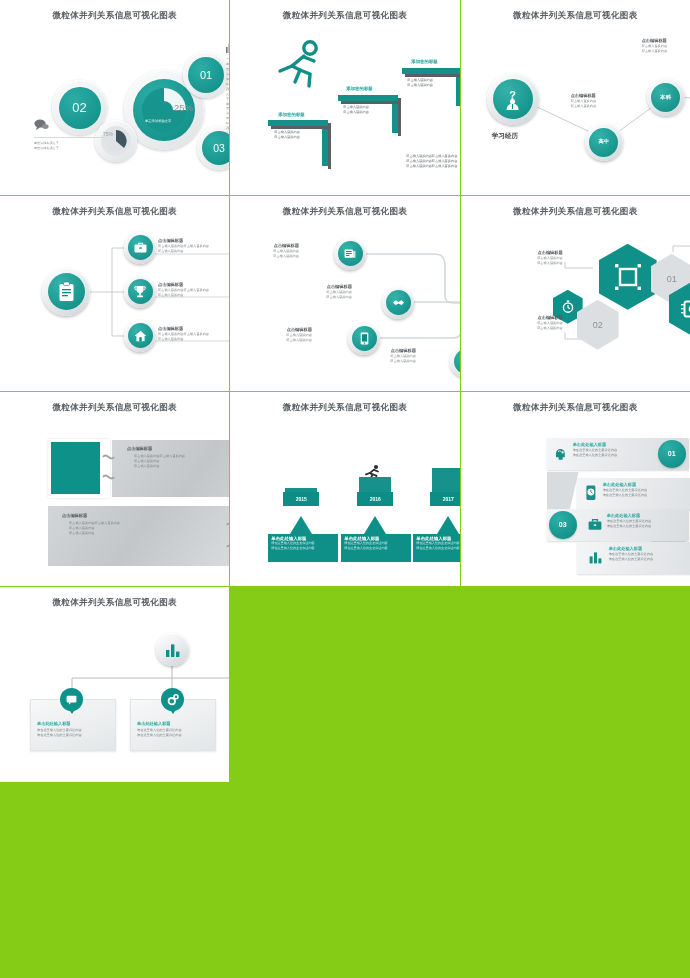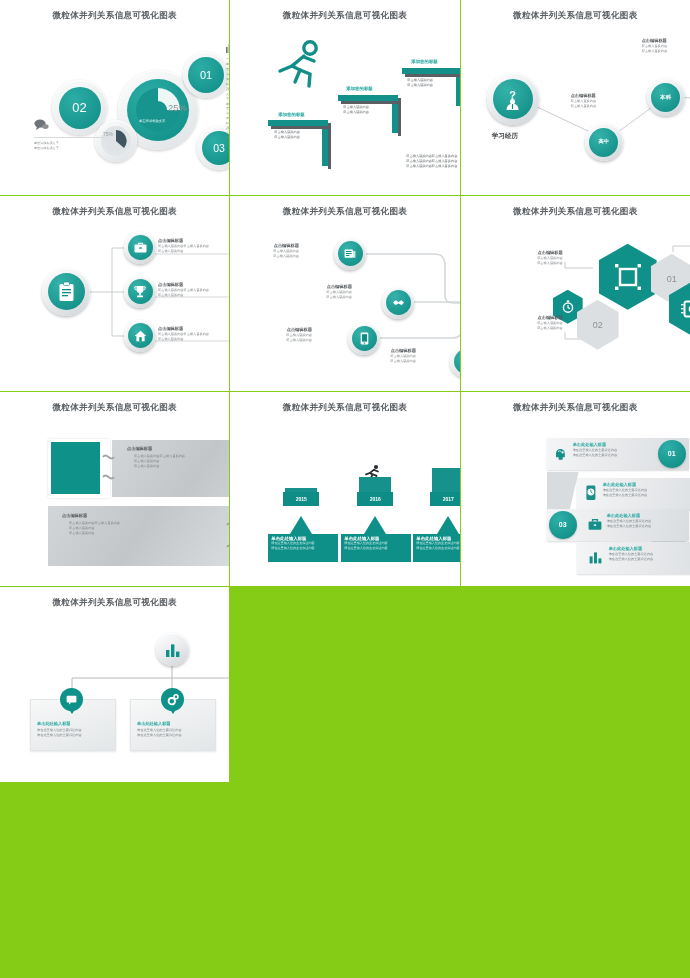--- a/index.html
+++ b/index.html
@@ -104,21 +104,21 @@
   svg { display:block; overflow:visible; }
 </style>
 </head>
 <body>
 
 <div class="grid">
 
   <div class="slide">
     <div class="slide-title">微粒体并列关系信息可视化图表</div>
 
-    <div class="bub" style="left:118px; top:70px; width:80px; height:80px;">
+    <div class="bub" style="left:124px; top:70px; width:80px; height:80px;">
       <div class="bub-in" style="width:62px;height:62px;position:relative;">
         <svg width="46" height="46" viewBox="0 0 46 46">
           <circle cx="23" cy="23" r="22" fill="#17948d"></circle>
           <path d="M23 23 L23 1 A22 22 0 0 1 45 23 Z" fill="#ffffff" opacity=".92"></path>
           <circle cx="23" cy="23" r="9" fill="#17948d"></circle>
         </svg>
         <div style="position:absolute;left:41px;top:23px;font-size:9.5px;color:#8e9396;font-weight:300;">25%</div>
         <div style="position:absolute;left:12px;top:40px;font-size:3.3px;color:#eafaf8;">单击添加标题文字</div>
       </div>
     </div>

